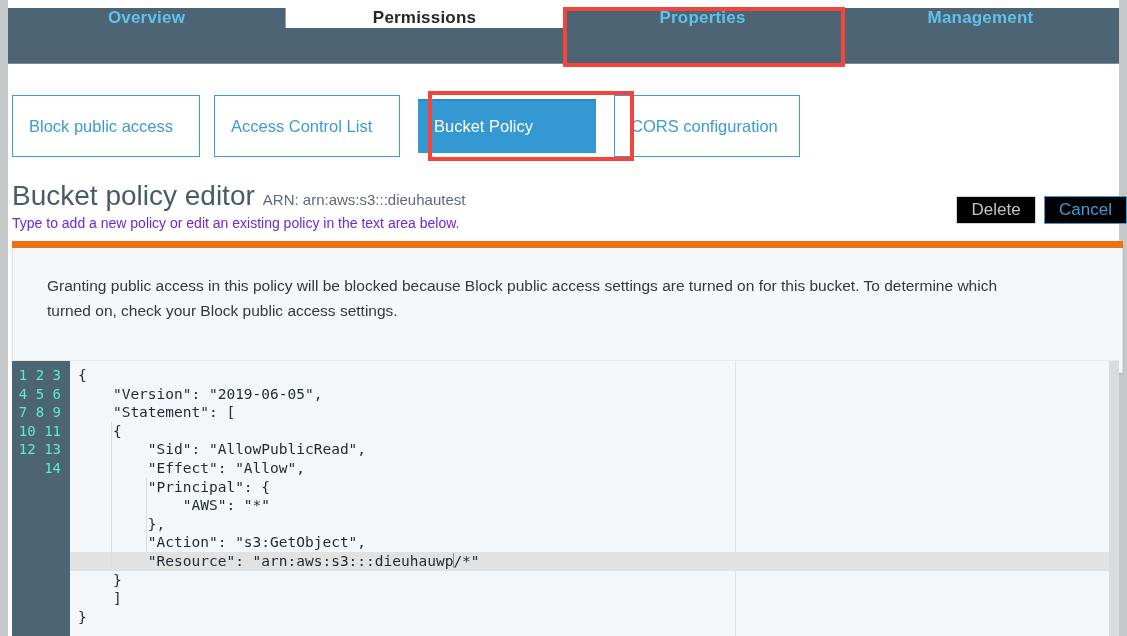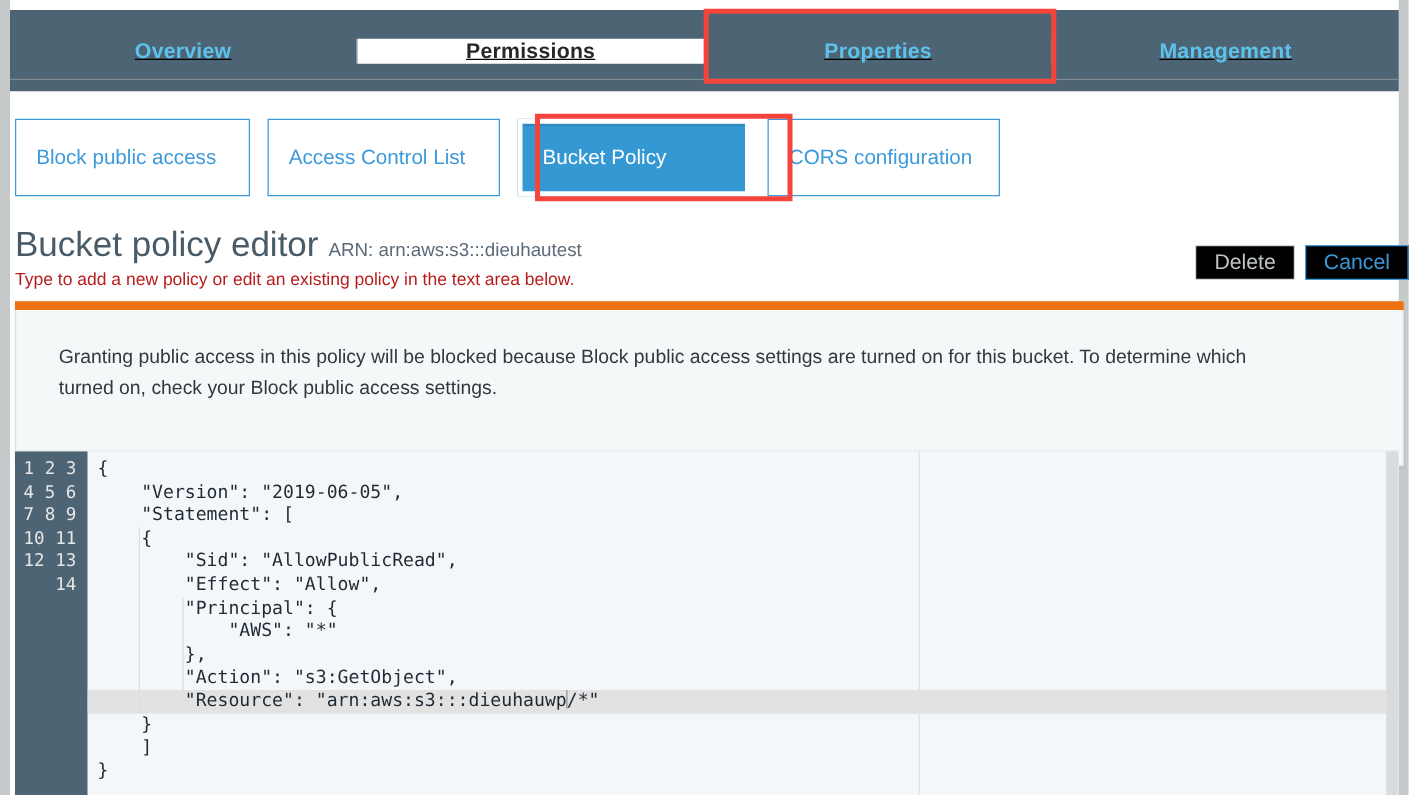--- a/index.html
+++ b/index.html
@@ -35,26 +35,25 @@
     position: absolute;
     left: 1119px; top: 0;
     width: 8px; height: 636px;
     background: #c6c9ca;
   }
 
   
   .tabbar {
     position: absolute;
     left: 8px; top: 8px;
-    width: 1111px; height: 65px;
+    width: 1111px; height: 55px;
     background: #4c6474;
     display: flex;
-    align-items: center;
-    box-sizing: border-box;
-    text-decoration: underline;
+    align-items: flex-start;
+    box-sizing: border-box;
   }
   .tab {
     flex: 1 1 0;
     display: flex;
     align-items: center;
     justify-content: center;
     color: #5ec3ec;
     font-size: 17px;
     font-weight: bold;
     letter-spacing: .2px;
@@ -140,21 +139,21 @@
     color: #4a5b68;
     font-weight: normal;
   }
   .hdr-arn {
     font-size: 15px;
     color: #5c6b77;
   }
   .hdr-sub {
     margin-top: 3px;
     font-size: 14px;
-    color: #b91c1c;
+    color: #6d28d9;
   }
 
   .hdr-buttons {
     position: absolute;
     right: -8px; top: 16px;
     display: flex;
     gap: 8px;
   }
   .btn {
     height: 28px;
@@ -217,21 +216,21 @@
     background: #f3f7f9;
     display: flex;
     overflow: hidden;
     box-sizing: border-box;
     border-top: 1px solid #e6ebee;
   }
   .gutter {
     width: 58px;
     flex: 0 0 58px;
     background: #4c6474;
-    color: #e5e5e5;
+    color: #5eead4;
     font-family: "DejaVu Sans Mono", monospace;
     font-size: 14px;
     line-height: 18.6px;
     text-align: right;
     padding: 5px 9px 0 0;
     box-sizing: border-box;
     user-select: none;
   }
   .code-wrap {
     position: relative;

